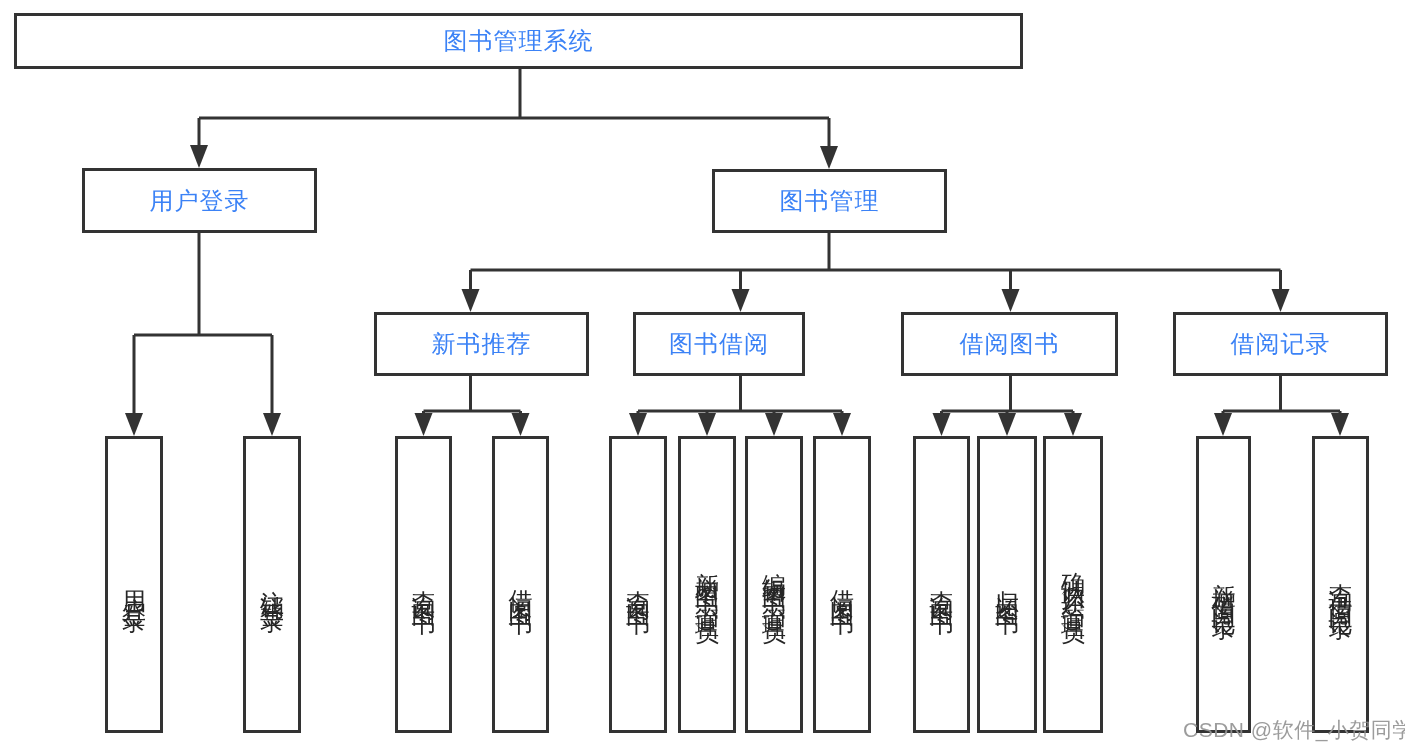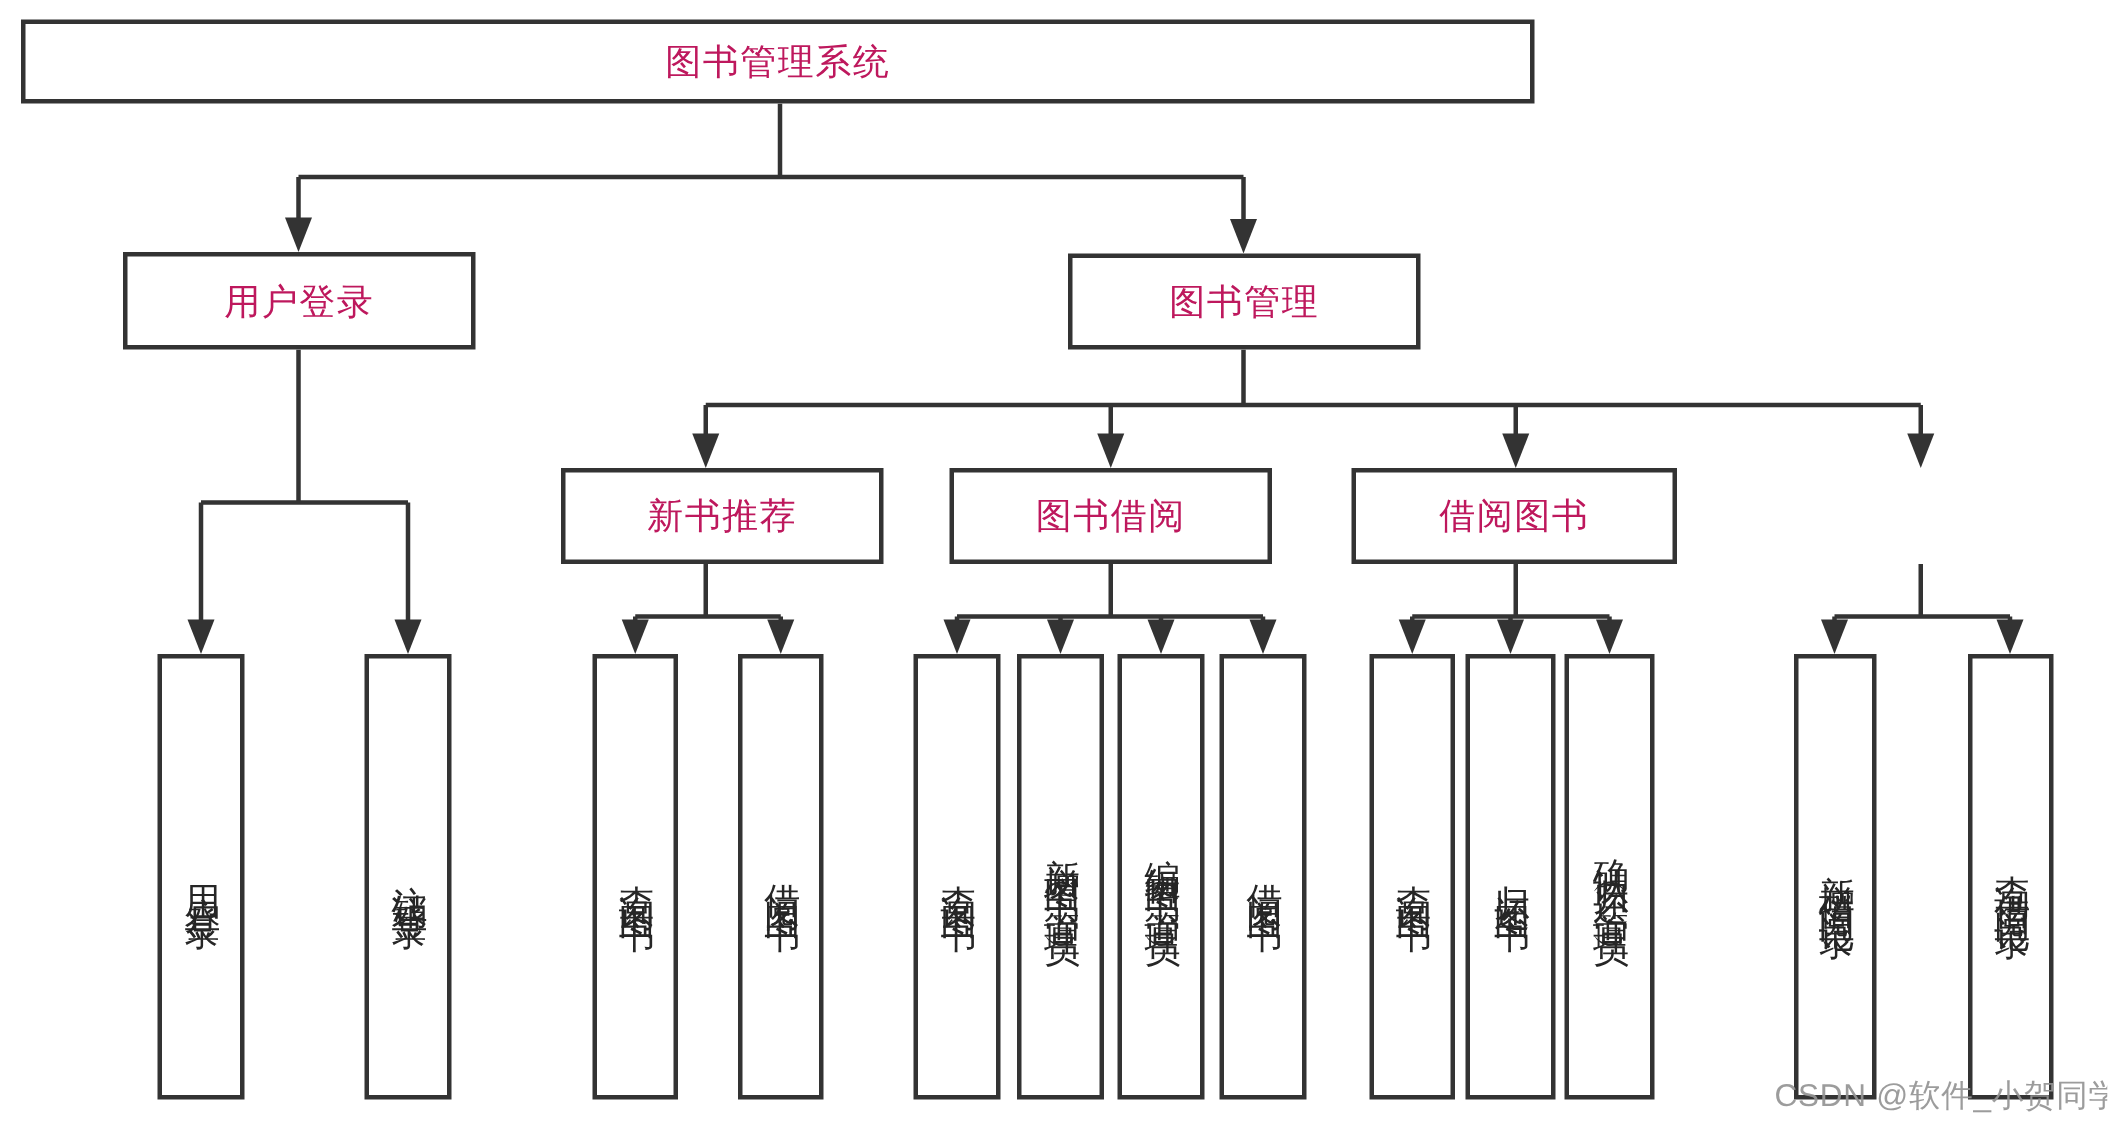--- a/index.html
+++ b/index.html
@@ -28,21 +28,21 @@
     box-sizing: border-box;
     border: 3px solid #333333;
     background: #ffffff;
     display: flex;
     align-items: center;
     justify-content: center;
     z-index: 2;
   }
   .hlabel {
     font-size: 24px;
-    color: #be185d;
+    color: #3b82f6;
     letter-spacing: 1px;
     white-space: nowrap;
   }
   .leaf {
     top: 436px;
     height: 297px;
   }
   .vlabel {
     writing-mode: vertical-rl;
     text-orientation: mixed;
@@ -125,25 +125,28 @@
   <div class="box" style="left:82px; top:168px; width:235px; height:65px">
     <span class="hlabel">用户登录</span>
   </div>
   <div class="box" style="left:712px; top:169px; width:235px; height:64px">
     <span class="hlabel">图书管理</span>
   </div>
 
   <div class="box" style="left:374px; top:312px; width:215px; height:64px">
     <span class="hlabel">新书推荐</span>
   </div>
-  <div class="box" style="left:633px; top:312px; width:215px; height:64px">
+  <div class="box" style="left:633px; top:312px; width:172px; height:64px">
     <span class="hlabel">图书借阅</span>
   </div>
   <div class="box" style="left:901px; top:312px; width:217px; height:64px">
     <span class="hlabel">借阅图书</span>
+  </div>
+  <div class="box" style="left:1173px; top:312px; width:215px; height:64px">
+    <span class="hlabel">借阅记录</span>
   </div>
 
   <div class="box leaf" style="left:105px; width:58px">
     <span class="vlabel">用户登录</span>
   </div>
   <div class="box leaf" style="left:243px; width:58px">
     <span class="vlabel">注销登录</span>
   </div>
 
   <div class="box leaf" style="left:395px; width:57px">

